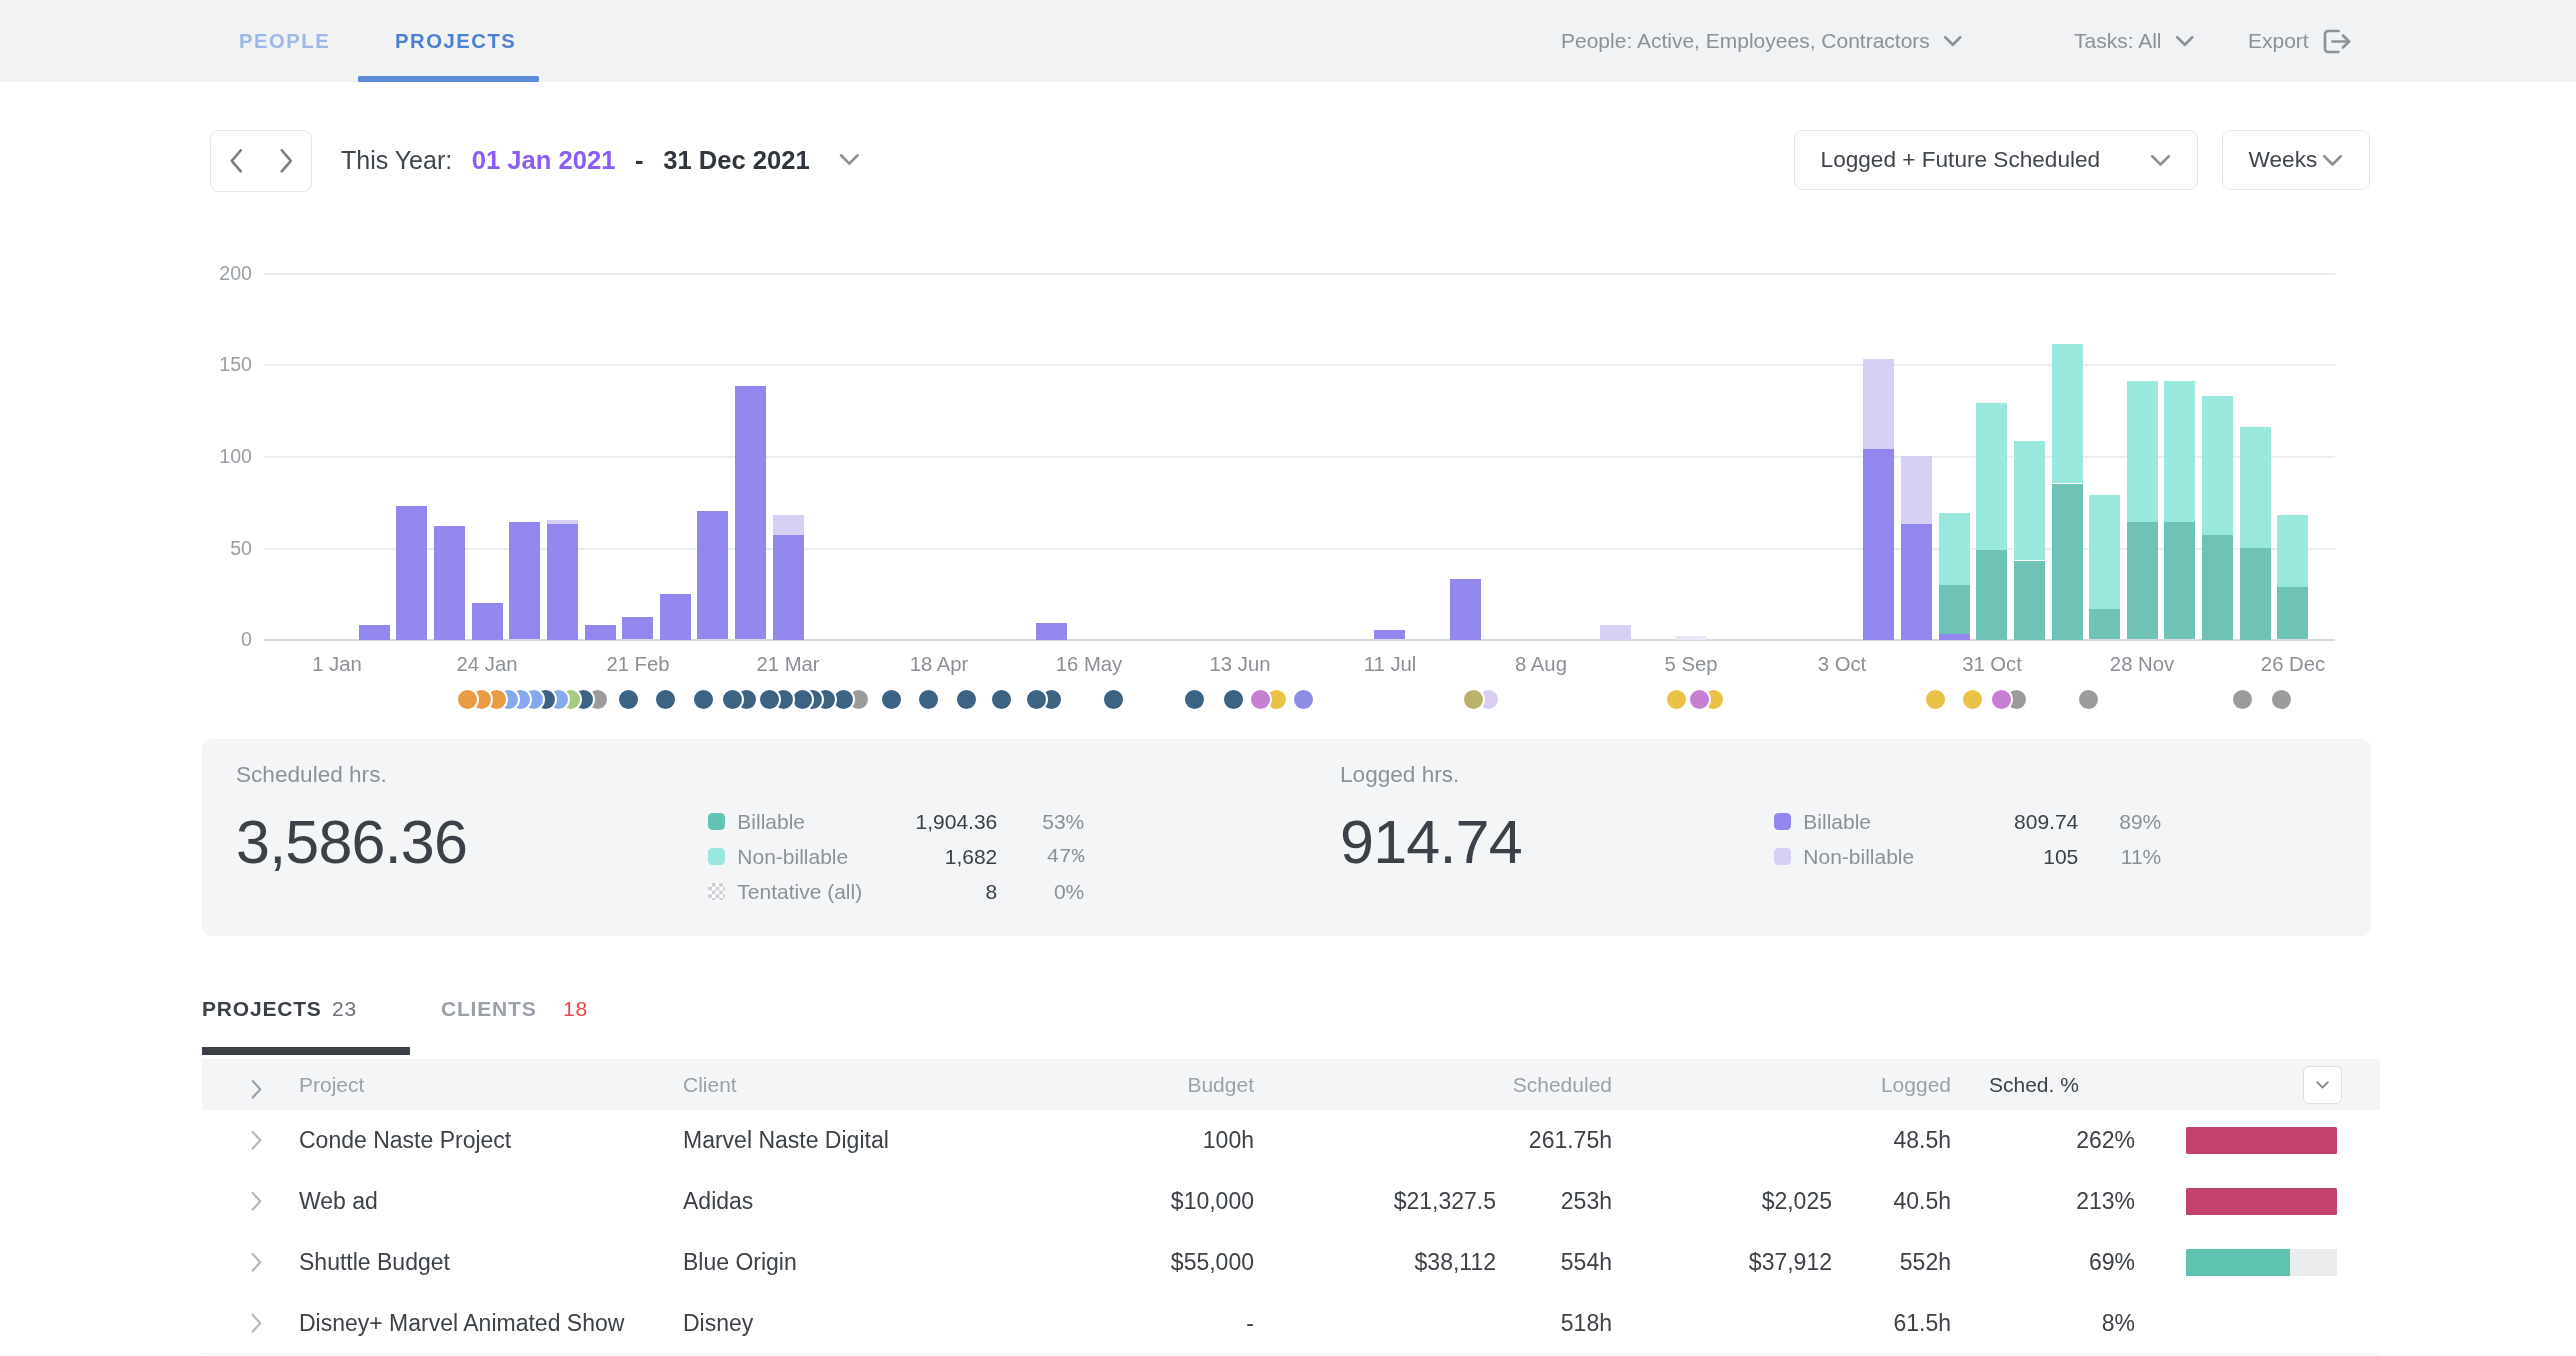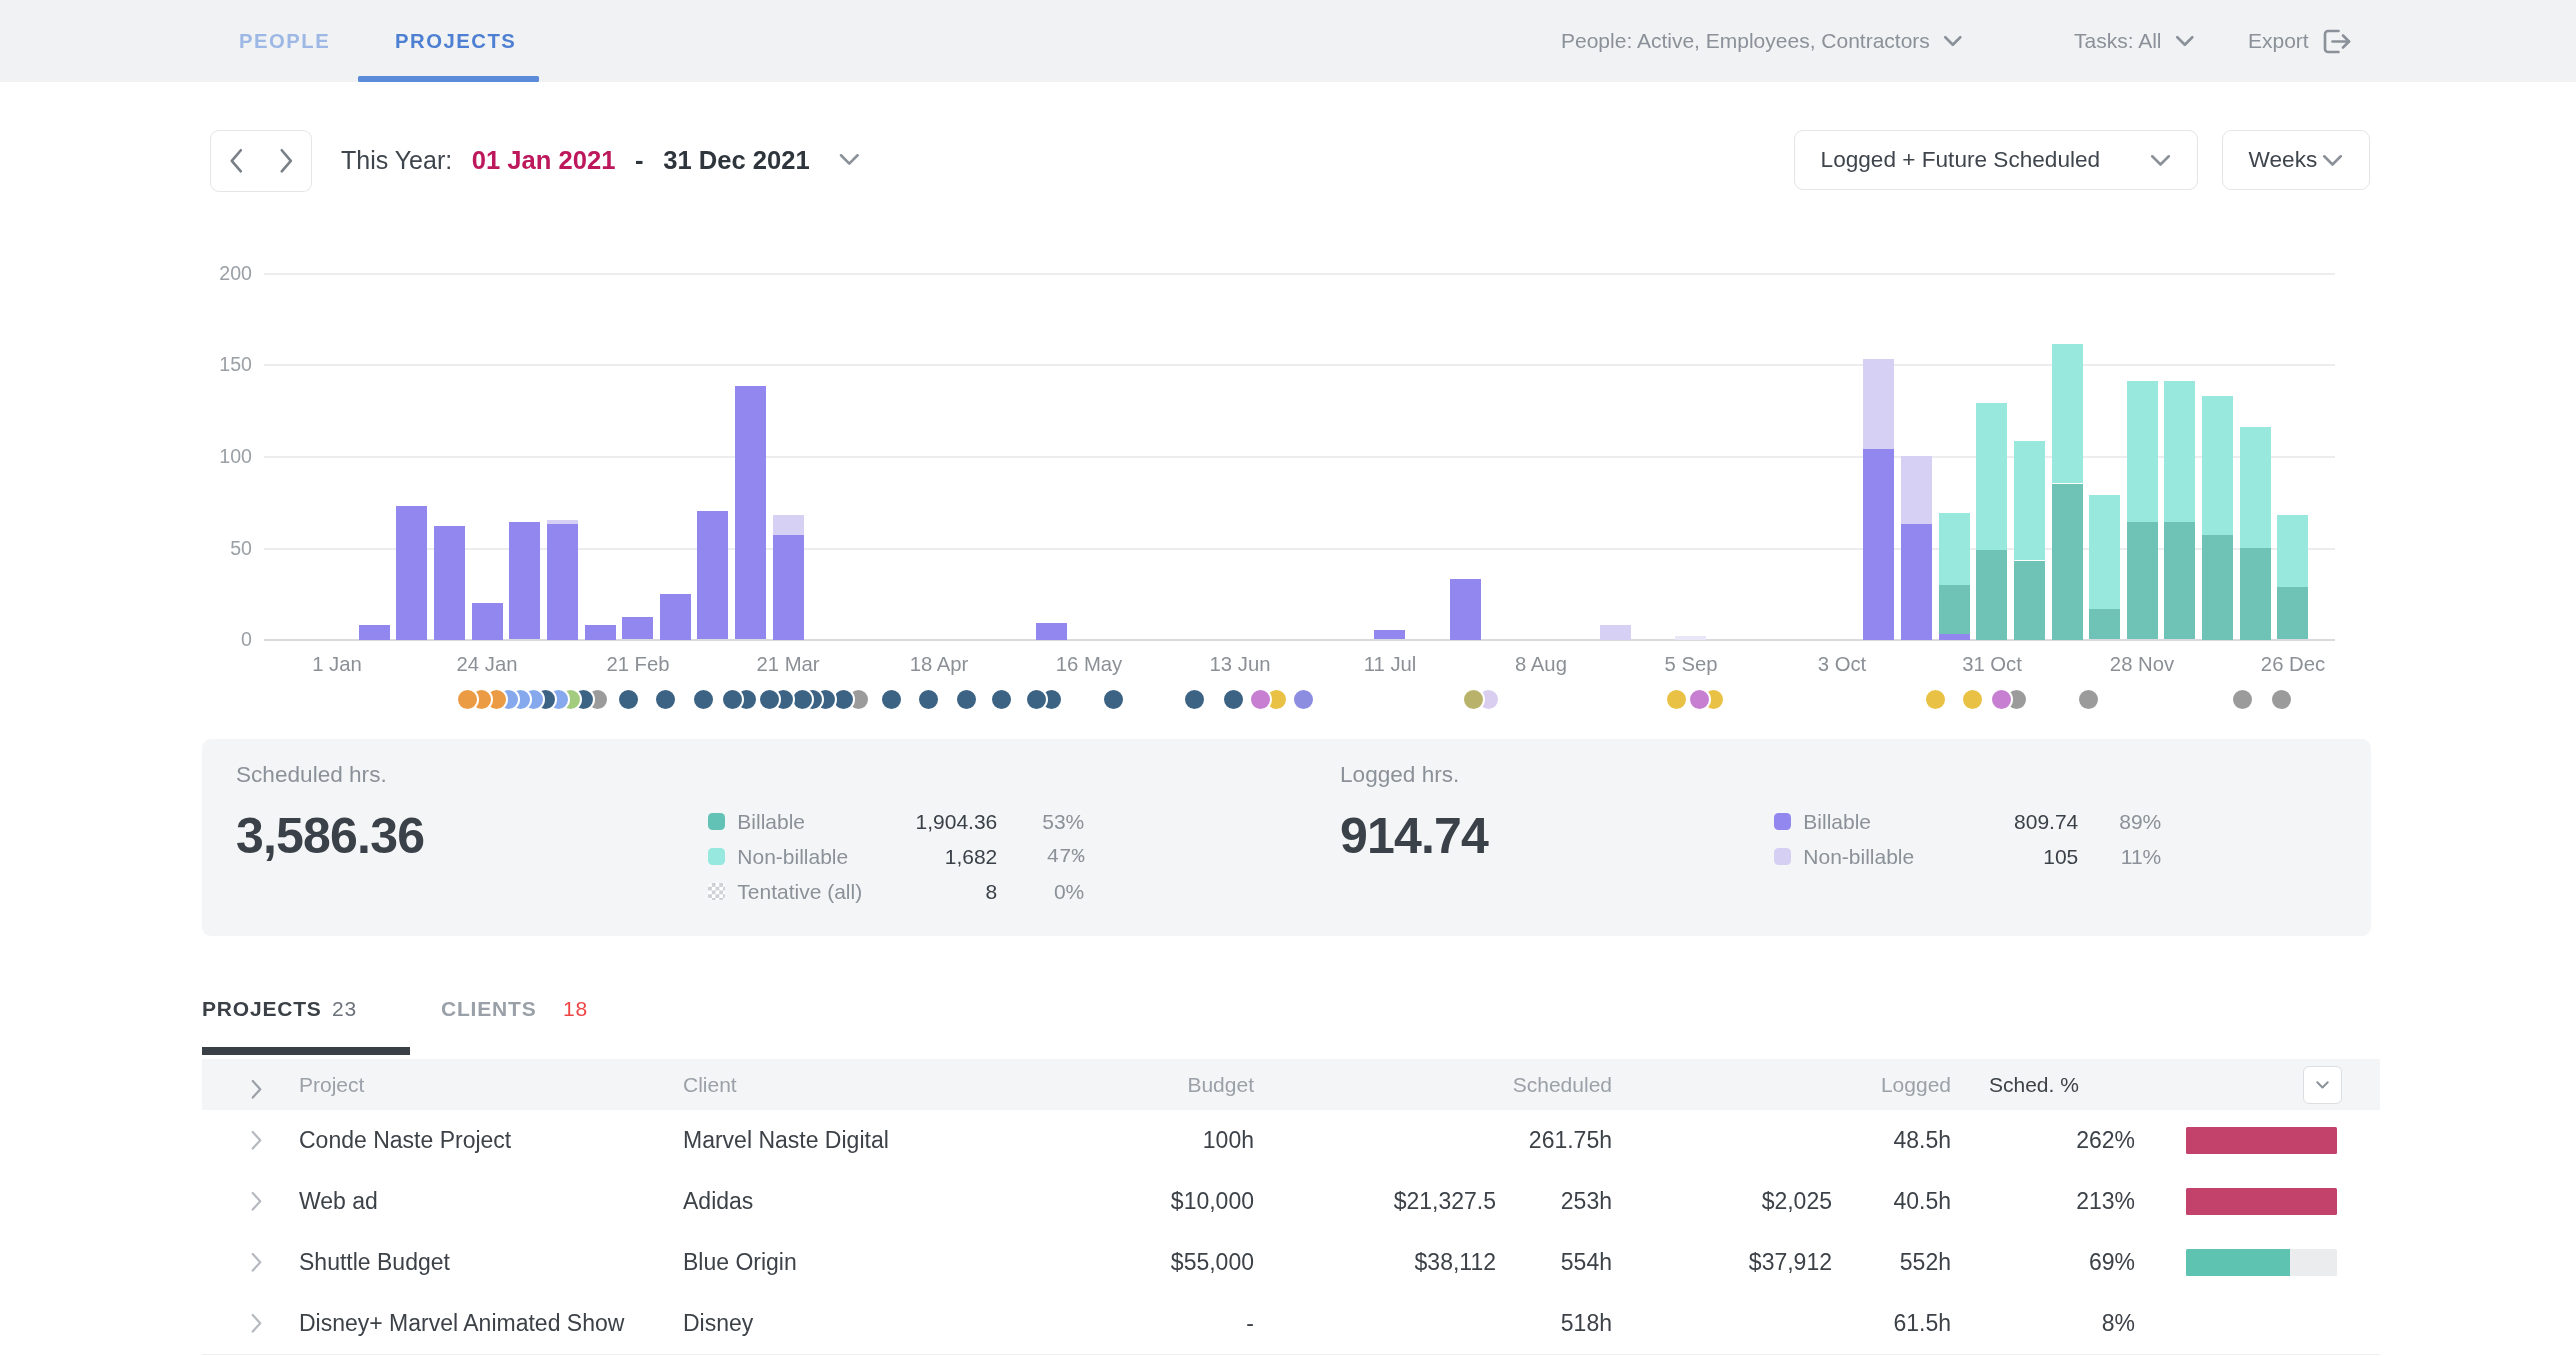--- a/index.html
+++ b/index.html
@@ -29,21 +29,21 @@
   
   .gridline{position:absolute;height:1.5px;background:#ebedee;}
   .gridline.zero{background:#d8dadd;}
   .ytick{position:absolute;width:83px;text-align:right;font-size:19.6px;color:#9aa0a6;transform:translateY(-50%);}
   .xtick{position:absolute;width:136px;text-align:center;font-size:20.3px;color:#8b9096;}
   .bar-seg{position:absolute;}
   .mdot{position:absolute;width:19px;height:19px;border-radius:50%;border:2.3px solid #ffffff;}
   
   .panel{position:absolute;left:202px;top:739px;width:2169px;height:197px;background:#f4f5f6;border-radius:9px;}
   .panel-label{position:absolute;font-size:22.6px;color:#8b9199;}
-  .panel-total{position:absolute;font-size:50px;font-weight:bold;color:#3a4149;letter-spacing:-0.8px;}
+  .panel-total{position:absolute;font-size:61px;font-weight:normal;color:#3a4149;letter-spacing:-0.8px;}
   .legend{position:absolute;display:flex;flex-direction:column;}
   .legend-row{display:flex;align-items:center;height:35px;}
   .legend-swatch{width:17.3px;height:17.3px;border-radius:4.5px;margin-right:12px;flex:0 0 auto;}
   .legend-swatch.checker{
     background-color:#fff;
     background-image:linear-gradient(45deg,#c9ccd1 25%,transparent 25%,transparent 75%,#c9ccd1 75%),
                      linear-gradient(45deg,#c9ccd1 25%,transparent 25%,transparent 75%,#c9ccd1 75%);
     background-size:7.5px 7.5px;background-position:0 0,3.8px 3.8px;}
   .legend-label{font-size:21px;color:#8b9199;}
   .legend-value{font-size:21px;color:#3a4149;text-align:right;}
@@ -104,21 +104,21 @@
     <polyline points="17,3 5,17 17,31" fill="none" stroke="#7a8087" stroke-width="3.5" stroke-linecap="round" stroke-linejoin="round"></polyline>
   </svg>
 </div>
 <div class="navbtn next" style="left:261px;">
   <svg width="16.6" height="25.6" viewBox="0 0 22 34">
     <polyline points="5,3 17,17 5,31" fill="none" stroke="#7a8087" stroke-width="3.5" stroke-linecap="round" stroke-linejoin="round"></polyline>
   </svg>
 </div>
 <div class="abs" style="left:341px;top:130px;height:60px;display:flex;align-items:center;gap:19.6px;">
   <span style="font-size:25px;color:#3f454c;">This Year:</span>
-  <span style="font-size:25.6px;font-weight:bold;color:#be185d;">01 Jan 2021</span>
+  <span style="font-size:25.6px;font-weight:bold;color:#8b5cf6;">01 Jan 2021</span>
   <span style="font-size:25.6px;font-weight:bold;color:#2f353c;">-</span>
   <span style="font-size:25.6px;font-weight:bold;color:#2f353c;">31 Dec 2021</span>
   <svg width="22.6" height="13.6" viewBox="0 0 30 18" style="margin-left:9px;">
     <polyline points="4,3 15,14 26,3" fill="none" stroke="#8b9199" stroke-width="3.5" stroke-linecap="round" stroke-linejoin="round"></polyline>
   </svg>
 </div>
 
 <div class="dropdown" style="left:1794px;width:404px;">
   <span>Logged + Future Scheduled</span>
   <svg width="21" height="12.8" viewBox="0 0 28 17">

